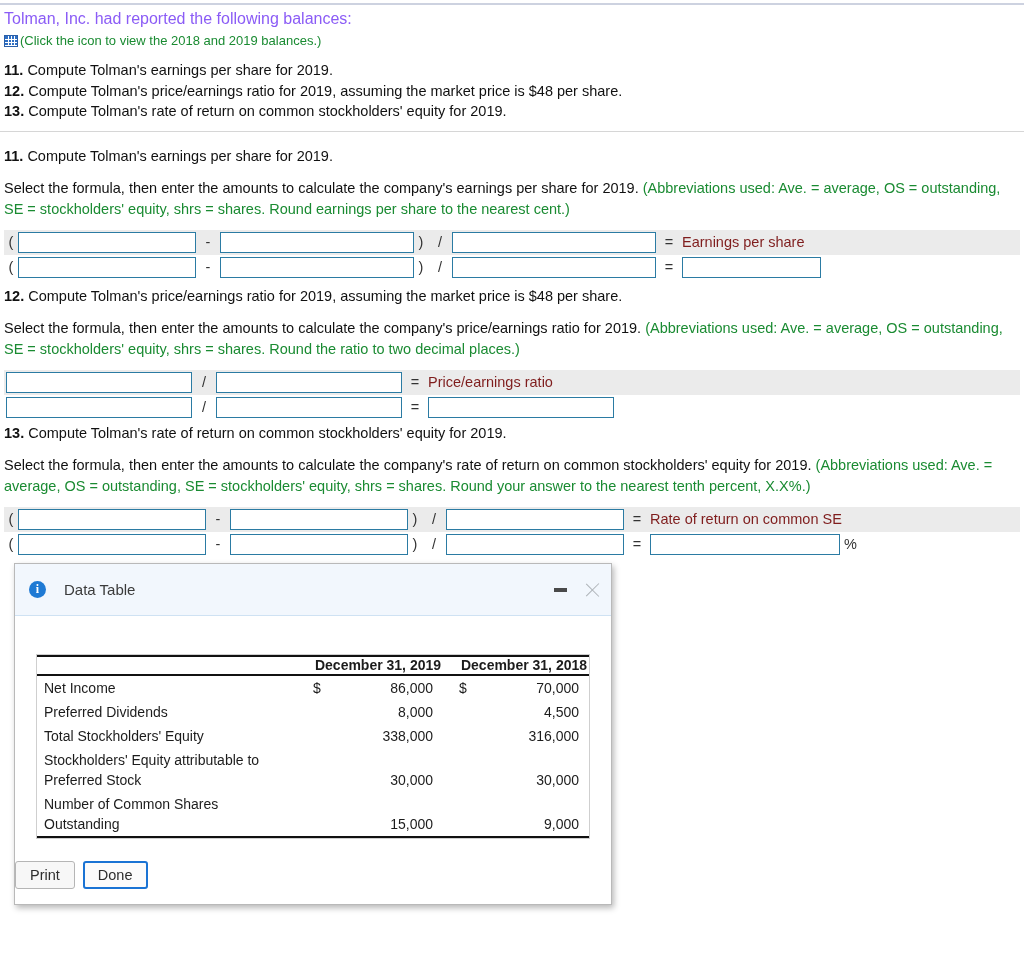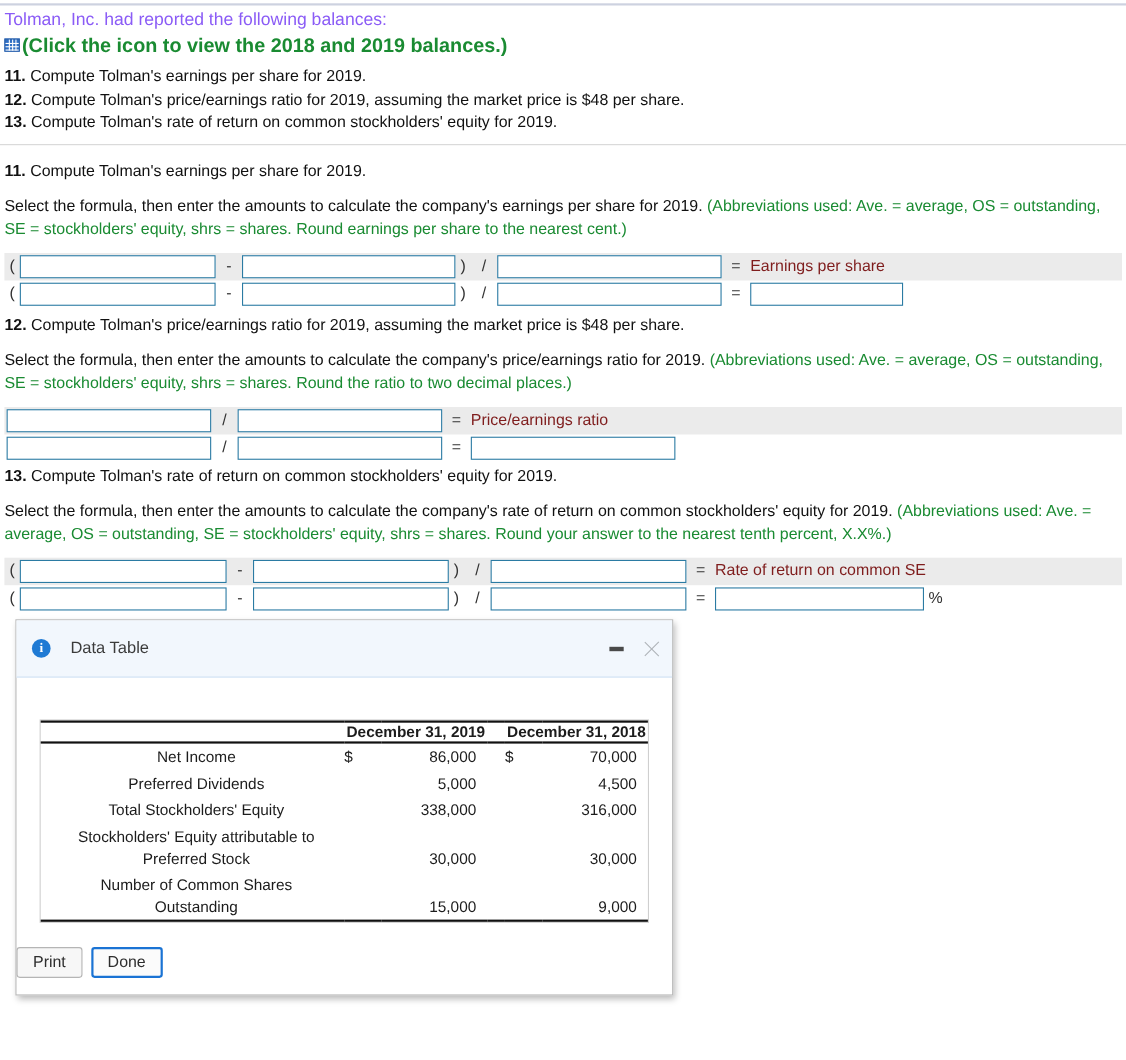--- a/index.html
+++ b/index.html
@@ -35,21 +35,21 @@
     content: ""; position: absolute; left: 0; top: 3px;
     width: 100%; height: 1px; background: #ffffff;
     box-shadow: 0 3px 0 #ffffff, 0 6px 0 #ffffff;
   }
   .grid-icon::after {
     content: ""; position: absolute; top: 0; left: 3px;
     width: 1px; height: 100%; background: #ffffff;
     box-shadow: 3px 0 0 #ffffff, 6px 0 0 #ffffff;
   }
   .green { color: #1a8b32; }
-  .link-text { font-size: 18px; line-height: 20px; font-weight: bold; }
+  .link-text { font-size: 13px; line-height: 20px; }
 
   .q-list { position: absolute; left: 4px; top: 60px; width: 1010px; }
   .q-list-item {
     font-size: 14.5px; line-height: 20.5px; color: #111;
     white-space: nowrap;
   }
   .qnum { font-weight: bold; }
 
   .section-rule {
     position: absolute; left: 0; width: 1024px; height: 1px;
@@ -147,21 +147,21 @@
   table.dtable th, table.dtable td { padding: 0; }
   .dt-head th {
     font-weight: bold; text-align: center;
     padding: 4px 0 5px 0; line-height: 17px;
     vertical-align: bottom;
   }
   .dt-head { border-top: 2.5px solid #111; border-bottom: 2.5px solid #111; }
   .dt-body tr td { padding: 2px 0; line-height: 20px; }
   .dt-body tr:last-child { }
   .dtable tbody { border-bottom: 2.5px solid #111; }
-  .c-label { padding-left: 7px !important; text-align: center; white-space: pre-line; }
+  .c-label { padding-left: 7px !important; text-align: left; white-space: pre-line; }
   .c-cur { width: 34px; text-align: left; }
   .c-val { width: 96px; text-align: right; padding-right: 10px !important; }
   .c-gap { width: 16px; }
   .hdr-19 { width: 130px; }
   .hdr-18 { width: 130px; }
 
   .dlg-actions {
     margin-top: 22px; display: flex; 
     align-items: center; gap: 8px;
   }
@@ -332,21 +332,21 @@
               <td class="c-label">Net Income</td>
               <td class="c-cur">$</td>
               <td class="c-val">86,000</td>
               <td class="c-gap"></td>
               <td class="c-cur">$</td>
               <td class="c-val">70,000</td>
             </tr>
             <tr>
               <td class="c-label">Preferred Dividends</td>
               <td class="c-cur"></td>
-              <td class="c-val">5,000</td>
+              <td class="c-val">8,000</td>
               <td class="c-gap"></td>
               <td class="c-cur"></td>
               <td class="c-val">4,500</td>
             </tr>
             <tr>
               <td class="c-label">Total Stockholders' Equity</td>
               <td class="c-cur"></td>
               <td class="c-val">338,000</td>
               <td class="c-gap"></td>
               <td class="c-cur"></td>

